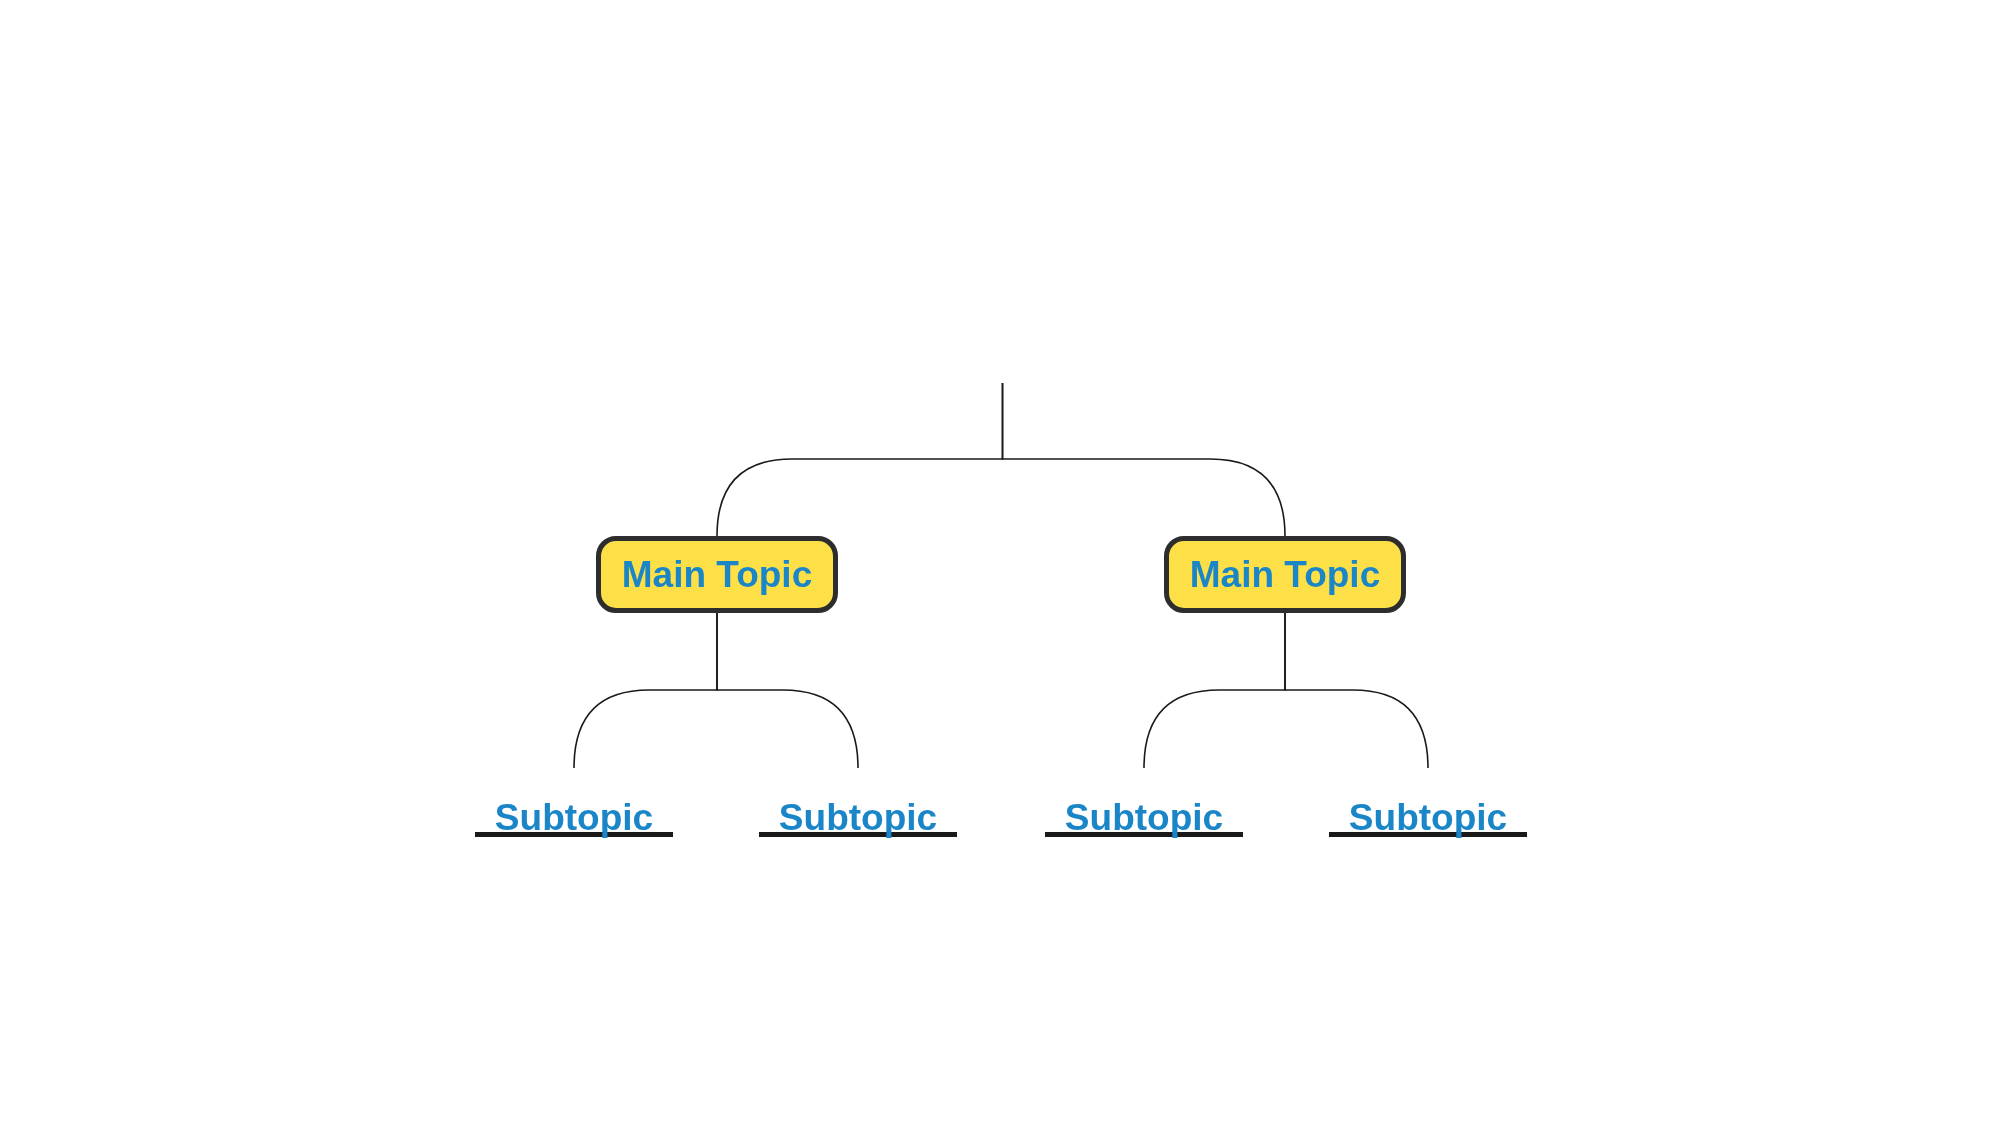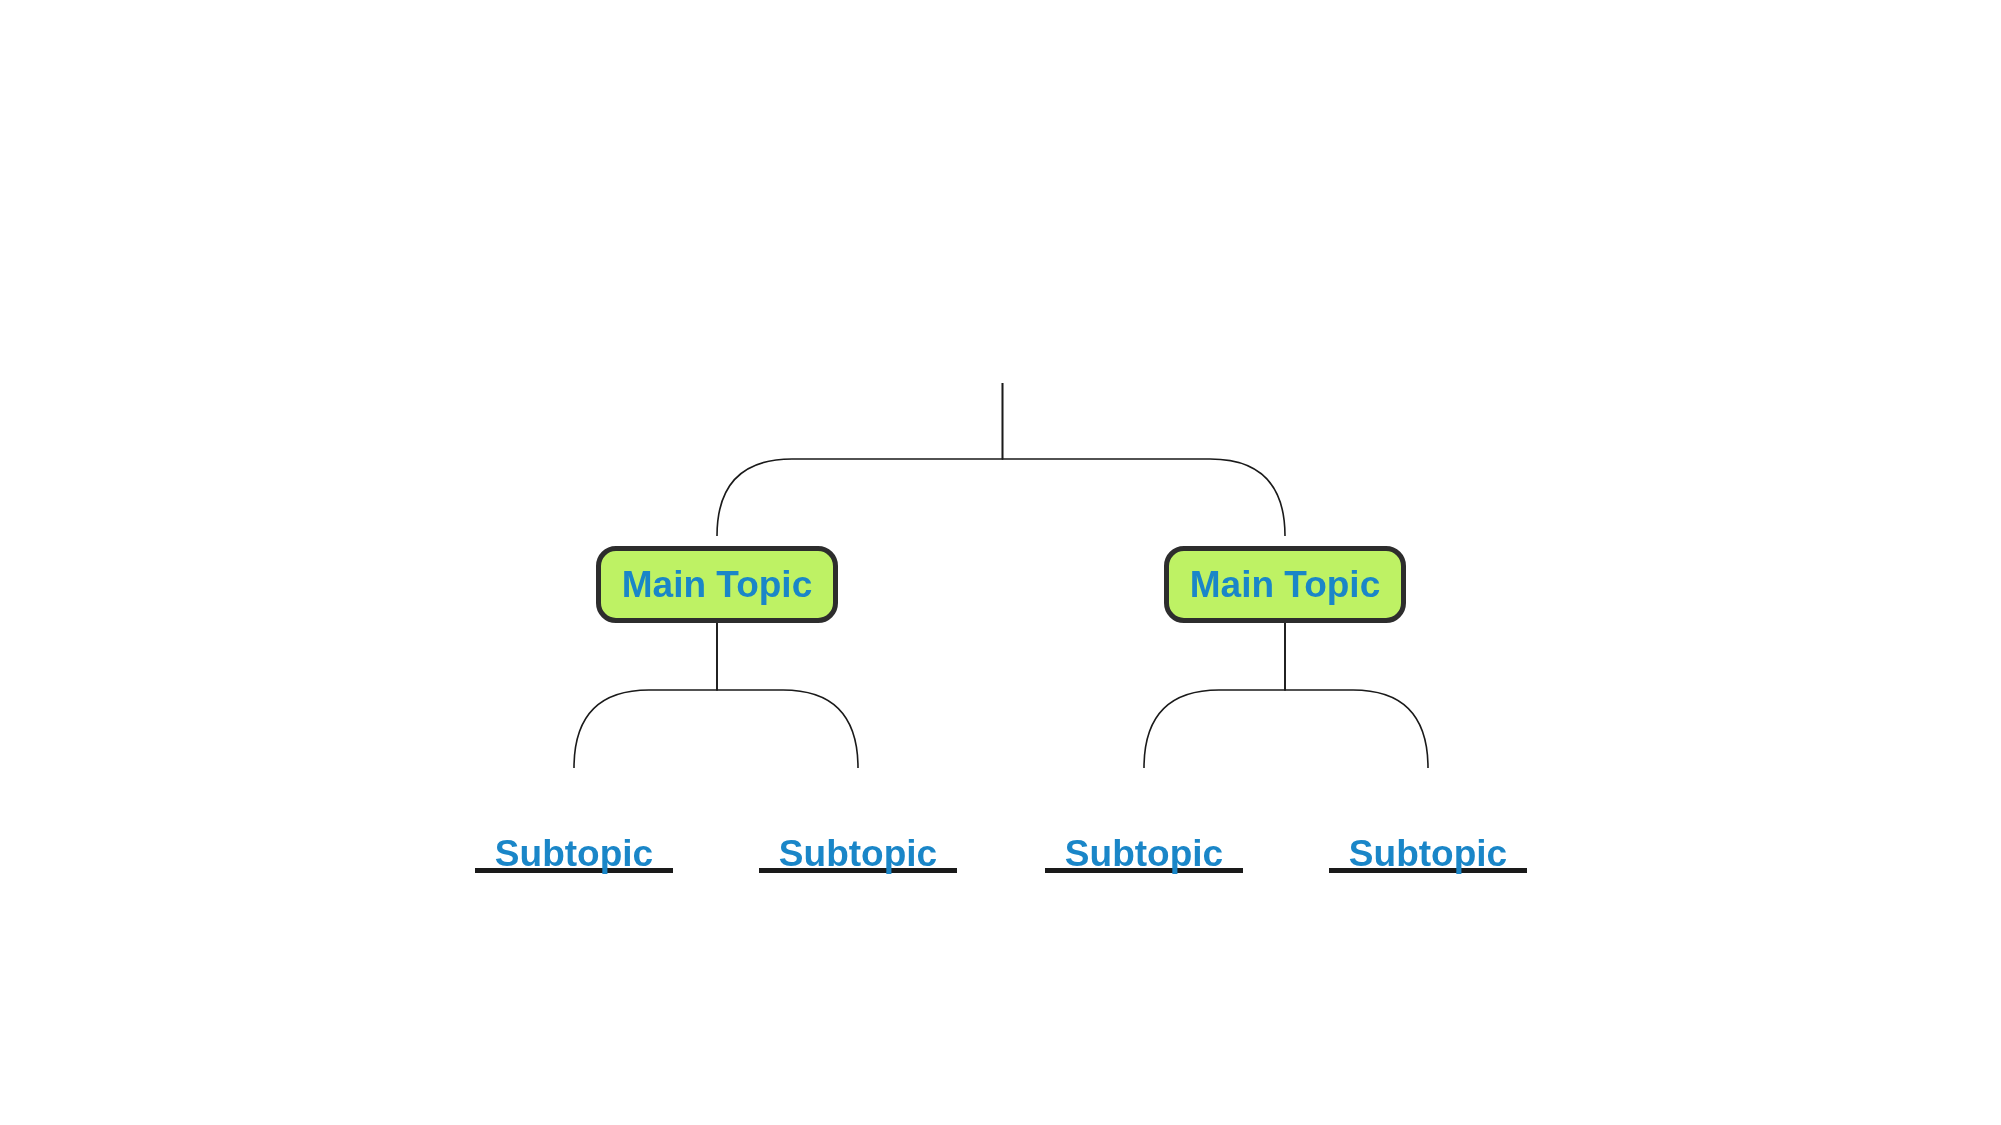--- a/index.html
+++ b/index.html
@@ -37,33 +37,32 @@
     border: 4px solid #2d2d2d;
     border-radius: 50%;
     display: flex;
     align-items: center;
     justify-content: center;
   }
   .main-node {
     position: absolute;
     top: 536px;
     width: 242px; height: 77px;
-    background: #bef264;
+    background: #fde047;
     border: 5px solid #2d2d2d;
     border-radius: 20px;
     display: flex;
     align-items: center;
     justify-content: center;
-    margin-top: 10px;
   }
   .main-node.left  { left: 596px; }
   .main-node.right { left: 1164px; }
   .sub-node {
     position: absolute;
-    top: 832px;
+    top: 796px;
     width: 198px; height: 56px;
     text-align: center;
   }
   .sub-node .node-label {
     position: relative;
     display: block;
     line-height: 44px;
     z-index: 2;
   }
   .sub-underline {

